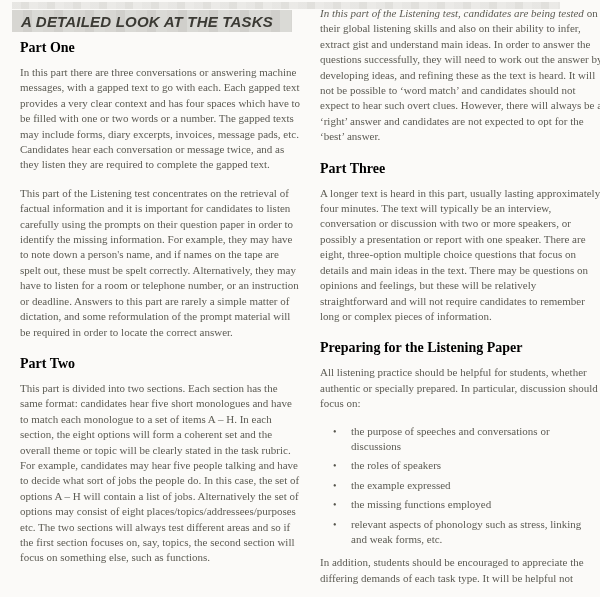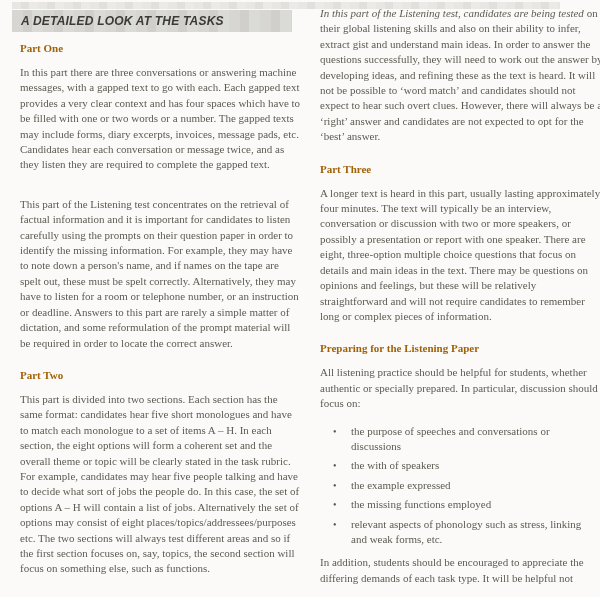--- a/index.html
+++ b/index.html
@@ -33,42 +33,42 @@
     width: 280px;
     height: 22px;
     background: repeating-linear-gradient(90deg, #d7d6d2 0 11px, #d0cfcb 11px 20px, #dadad6 20px 31px);
     display: flex;
     align-items: center;
   }
   .header-title {
     font-family: "Liberation Sans", sans-serif;
     font-style: italic;
     font-weight: bold;
-    font-size: 12px;
+    font-size: 15px;
     letter-spacing: .2px;
     color: #3b3a34;
     padding-left: 9px;
     white-space: nowrap;
   }
   .col {
     position: absolute;
     font-size: 11px;
     line-height: 15.4px;
   }
   .col-left  { left: 20px;  top: 40px; width: 282px; }
   .col-right { left: 320px; top: 6px;  width: 286px; }
   h2.part-heading {
-    font-size: 11px;
+    font-size: 14px;
     font-weight: bold;
-    color: #a16207;
+    color: #000000;
     margin: 0 0 9px 0;
     line-height: 16px;
   }
   p { margin: 0; }
-  .p-gap-lg { margin-bottom: 24px; }
+  .p-gap-lg { margin-bottom: 13px; }
   .p-gap-md { margin-bottom: 16px; }
   .heading-space { margin-top: 18px; }
   .heading-space-sm { margin-top: 14px; }
   .lead-italic { font-style: italic; }
   .bullet-list {
     margin: 12px 0 8px 0;
   }
   .bullet-row {
     display: flex;
     align-items: flex-start;
@@ -126,21 +126,21 @@
 
     <div class="bullet-list">
 
       <div class="bullet-row">
         <span class="bullet">•</span>
         <span class="bullet-text">the purpose of speeches and conversations or discussions</span>
       </div>
 
       <div class="bullet-row">
         <span class="bullet">•</span>
-        <span class="bullet-text">the with of speakers</span>
+        <span class="bullet-text">the roles of speakers</span>
       </div>
 
       <div class="bullet-row">
         <span class="bullet">•</span>
         <span class="bullet-text">the example expressed</span>
       </div>
 
       <div class="bullet-row">
         <span class="bullet">•</span>
         <span class="bullet-text">the missing functions employed</span>

